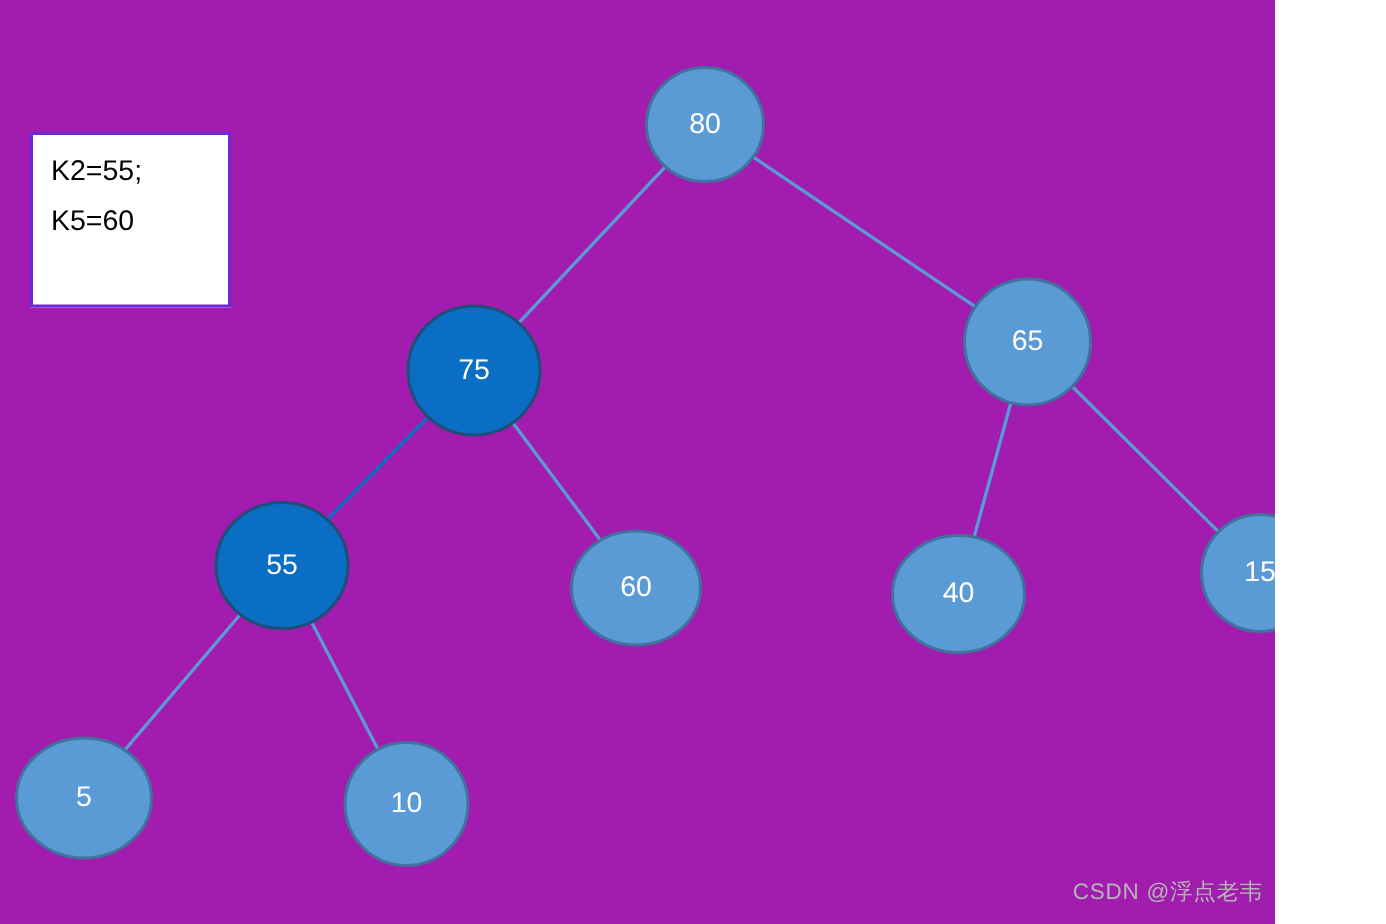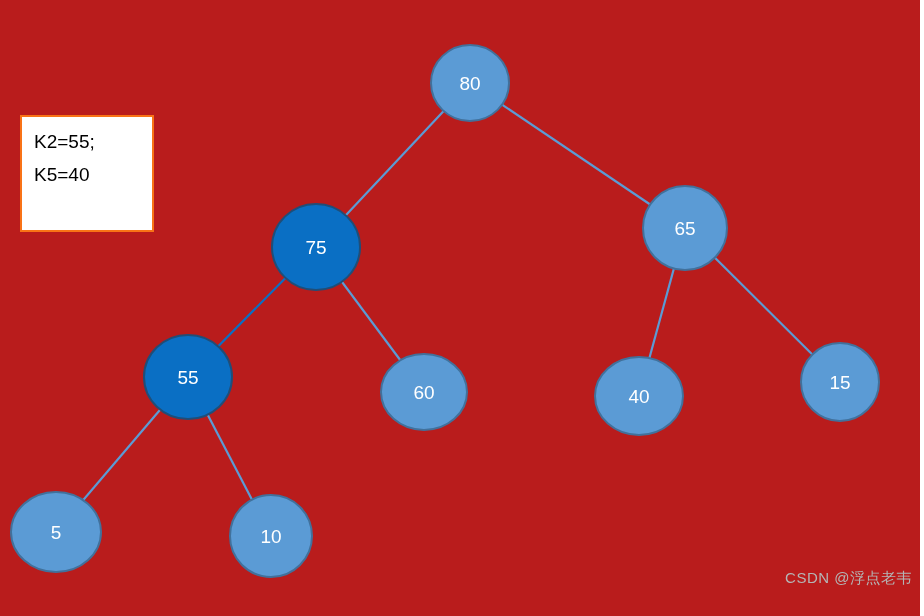--- a/index.html
+++ b/index.html
@@ -1,49 +1,49 @@
 <!DOCTYPE html>
 <html><head>
 <meta charset="utf-8">
 <style>
   html, body { margin: 0; padding: 0; }
   .page {
     position: relative;
-    width: 920px;
+    width: 850px;
     height: 616px;
-    background: #b91c1c;
+    background: #a21caf;
     font-family: "Liberation Sans", sans-serif;
     overflow: hidden;
   }
   .diagram-svg {
     position: absolute;
     left: 0; top: 0;
     width: 924px; height: 616px;
   }
   .legend-box {
     position: absolute;
     left: 20px;
-    top: 115px;
+    top: 88px;
     width: 134px;
     height: 117px;
-    border: 2px solid #f97316;
+    border: 2px solid #6d28d9;
     box-sizing: border-box;
     padding: 8px 0 0 12px;
     background: #ffffff;
   }
   .legend-line {
     font-size: 19px;
     line-height: 33px;
     color: #000000;
     white-space: nowrap;
   }
   .watermark {
     position: absolute;
     right: 8px;
-    bottom: 28px;
+    bottom: 12px;
     font-size: 15px;
     color: #b5b5b5;
     letter-spacing: 0.5px;
   }
   .node-label {
     font-family: "Liberation Sans", sans-serif;
     font-size: 19px;
   }
 </style>
 </head>
@@ -93,18 +93,18 @@
         <text x="56" y="532" text-anchor="middle" dominant-baseline="central" fill="#FFFFFF" class="node-label">5</text>
       </g>
       <g>
         <ellipse cx="271" cy="536" rx="41" ry="41" fill="#5B9BD5" stroke="#41719C" stroke-width="2"></ellipse>
         <text x="271" y="536" text-anchor="middle" dominant-baseline="central" fill="#FFFFFF" class="node-label">10</text>
       </g>
     </svg>
 
   <div class="legend-box">
     <div class="legend-line">K2=55;</div>
-    <div class="legend-line">K5=40</div>
+    <div class="legend-line">K5=60</div>
   </div>
 
   <div class="watermark">CSDN @浮点老韦</div>
 
 </div>
 
 </body></html>

